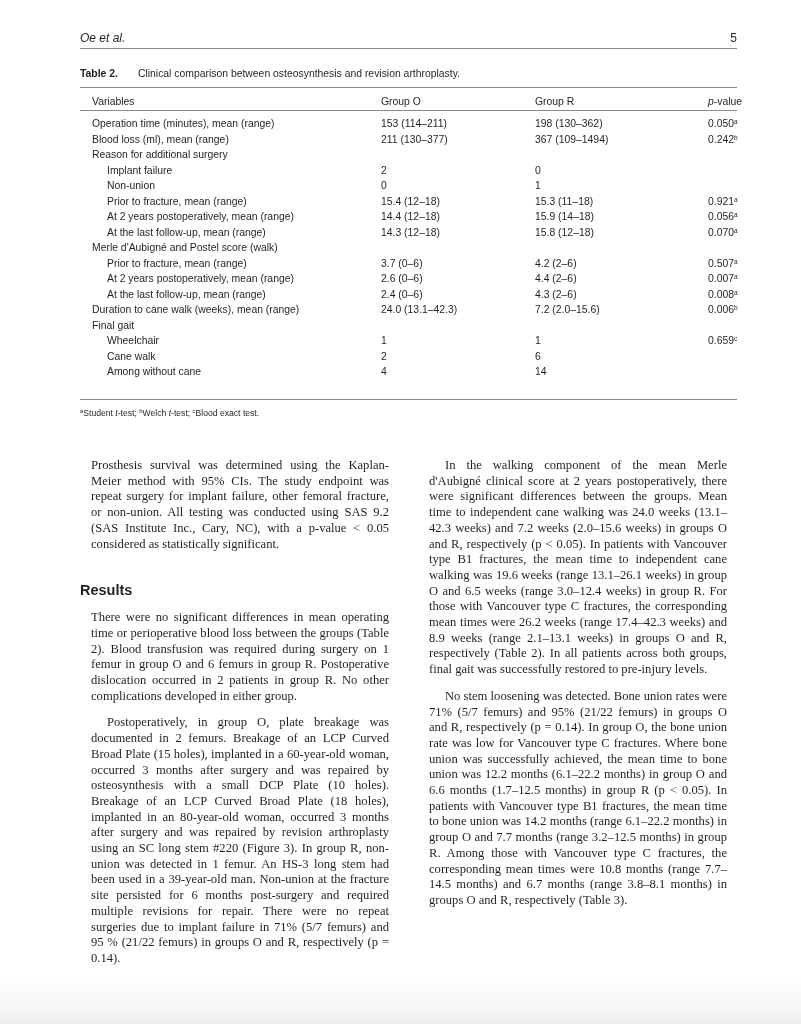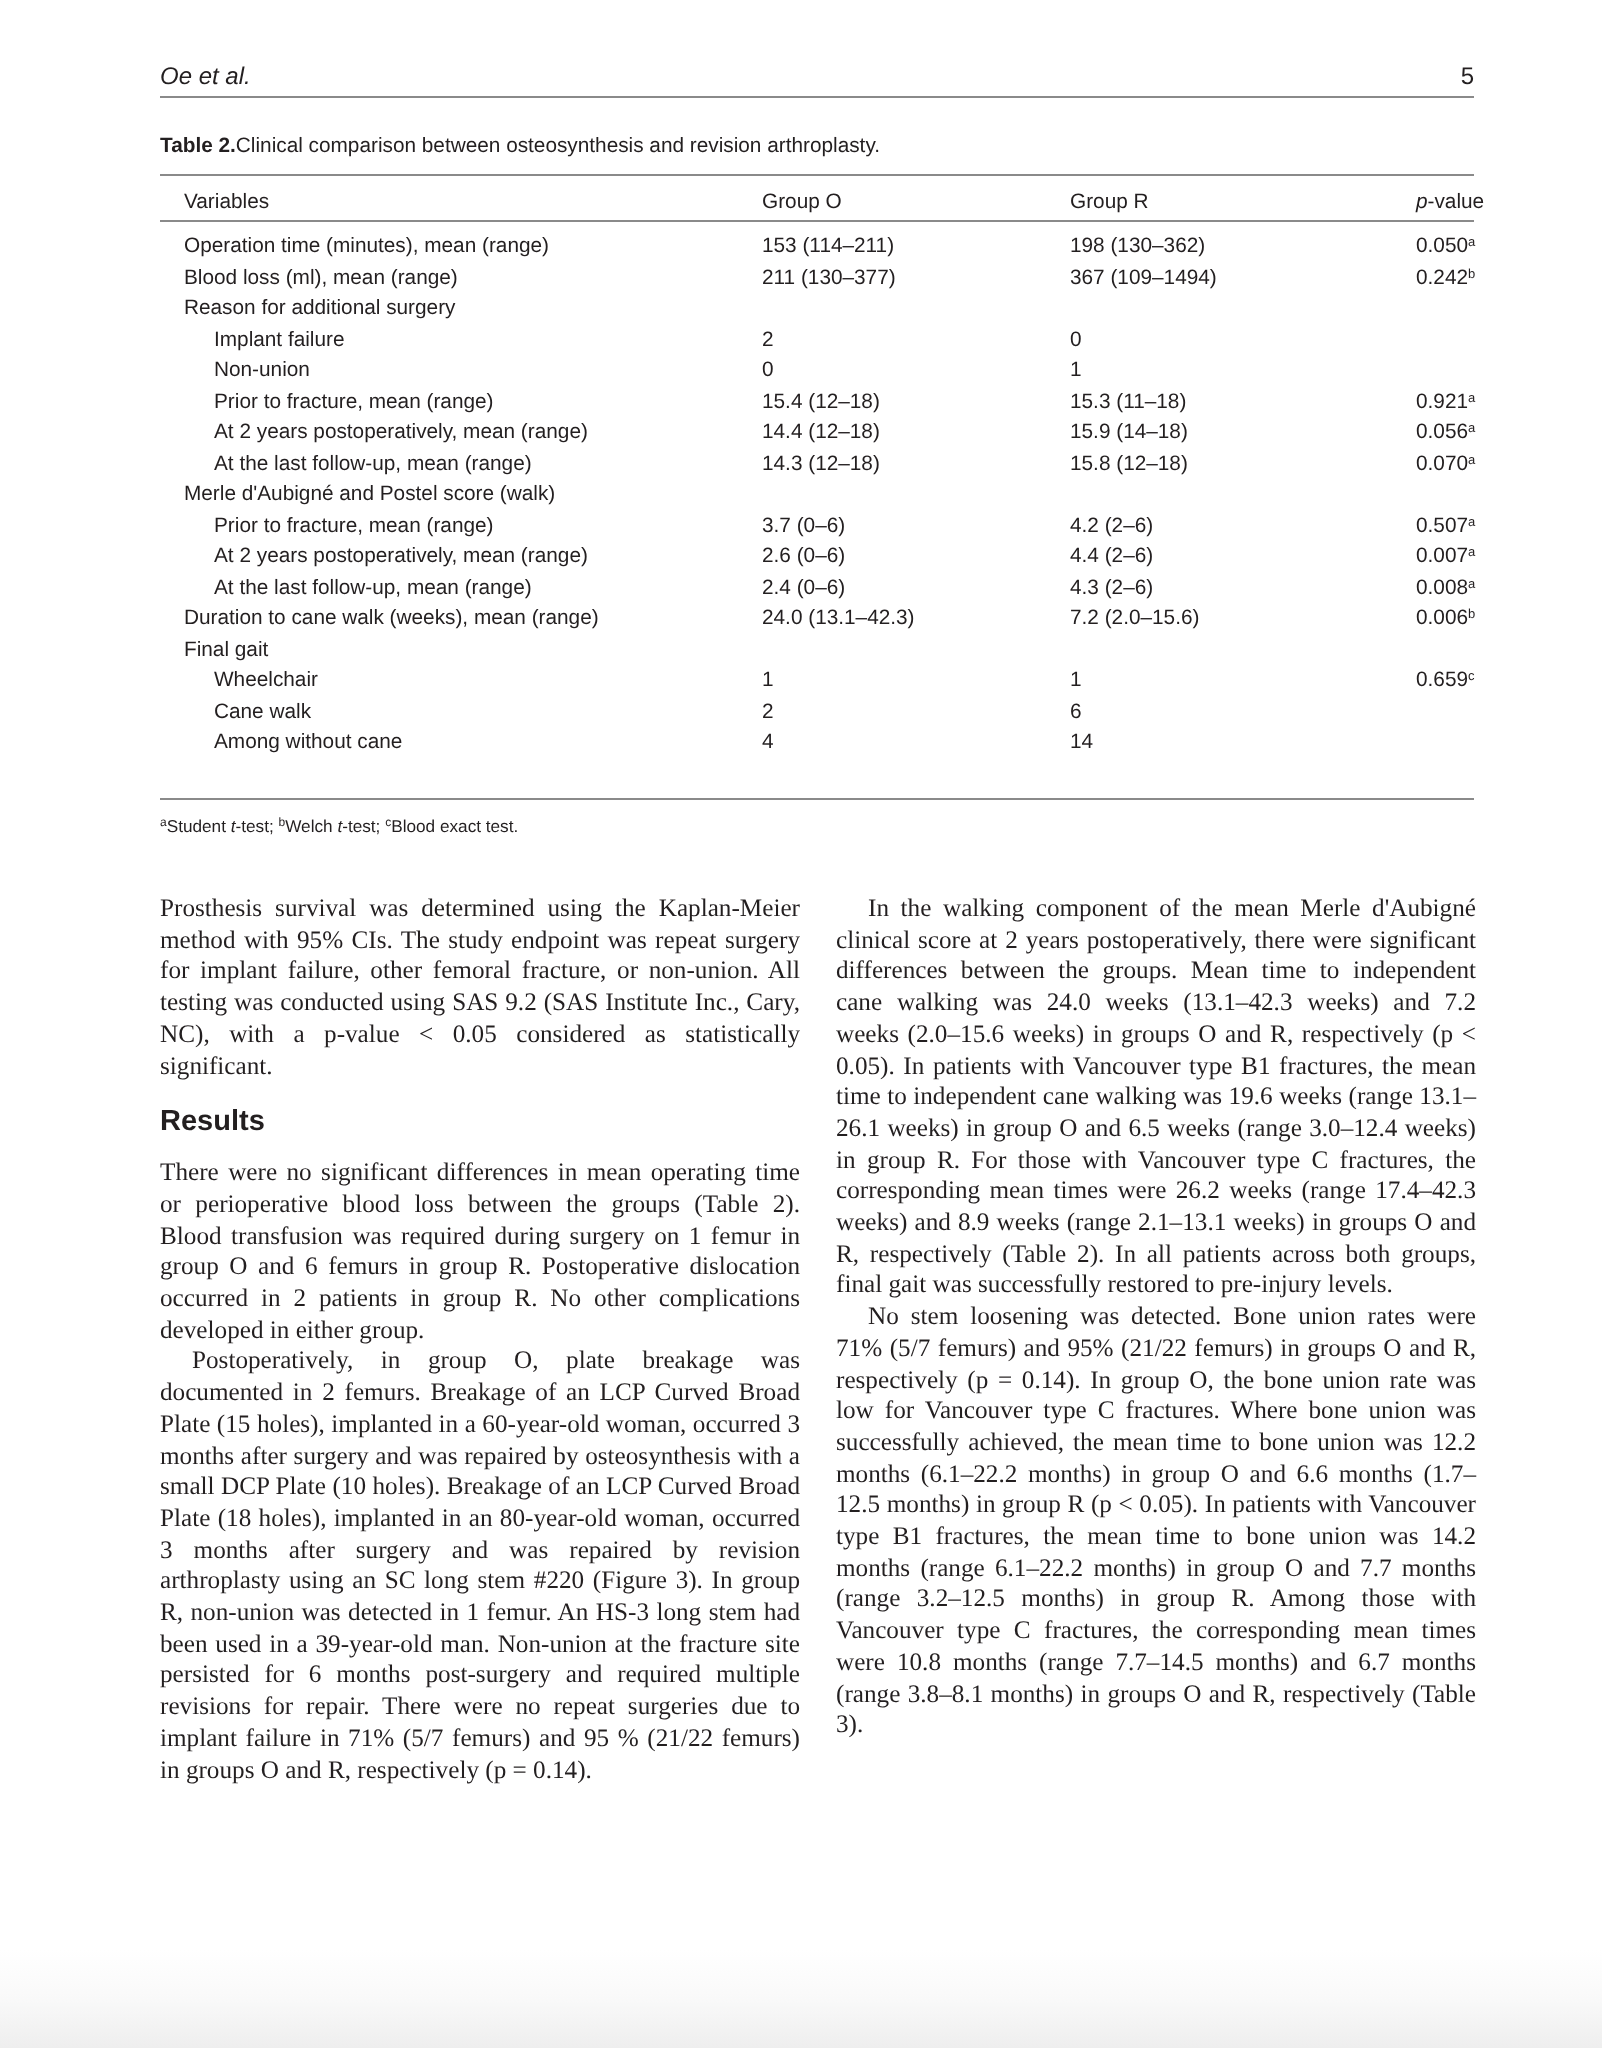--- a/index.html
+++ b/index.html
@@ -15,21 +15,21 @@
     font-family: "Liberation Sans", sans-serif; font-size: 12px;
     display: flex; justify-content: space-between;
   }
   .running-head .authors { font-style: italic; }
   .head-rule { position: absolute; left: 80px; top: 48px; width: 657px; height: 0; border-top: 1px solid #8a8a8a; }
 
   .caption {
     position: absolute; left: 80px; top: 68px; width: 657px;
     font-family: "Liberation Sans", sans-serif; font-size: 10.4px;
   }
-  .caption b { font-weight: bold; margin-right: 0; }
+  .caption b { font-weight: bold; margin-right: 20px; }
 
   .table-rule { position: absolute; left: 80px; width: 657px; height: 0; border-top: 1px solid #8a8a8a; }
 
   .tbl {
     position: absolute; left: 80px; top: 94px; width: 657px;
     font-family: "Liberation Sans", sans-serif; font-size: 10.4px;
   }
   .tbl .row { position: relative; height: 15.5px; line-height: 15.5px; white-space: nowrap; }
   .tbl .hdr { height: 16px; line-height: 16px; }
   .tbl .c0 { position: absolute; left: 0; margin-left: 12px; }
@@ -47,25 +47,25 @@
   .footnote sup { font-size: 6px; vertical-align: 3px; line-height: 0; }
   .footnote i { font-style: italic; }
 
   .col {
     position: absolute; top: 447px; width: 320px;
     font-family: "Liberation Serif", serif; font-size: 12.6px; line-height: 15.7px;
     text-align: justify; hyphens: manual;
   }
   .col.left { left: 80px; }
   .col.right { left: 418px; }
-  .col p { margin: 0; }
+  .col p { margin: 11px; }
   .col p.indent { text-indent: 16px; }
   .col h2 {
     font-family: "Liberation Sans", sans-serif; font-size: 14.5px; font-weight: bold;
-    margin: 11px 0 9px 0; line-height: 18px;
+    margin: 29px 0 9px 0; line-height: 18px;
   }
 </style>
 </head>
 <body>
 
 <div class="running-head">
   <span class="authors">Oe et al.</span>
   <span>5</span>
 </div>
 <div class="head-rule"></div>

